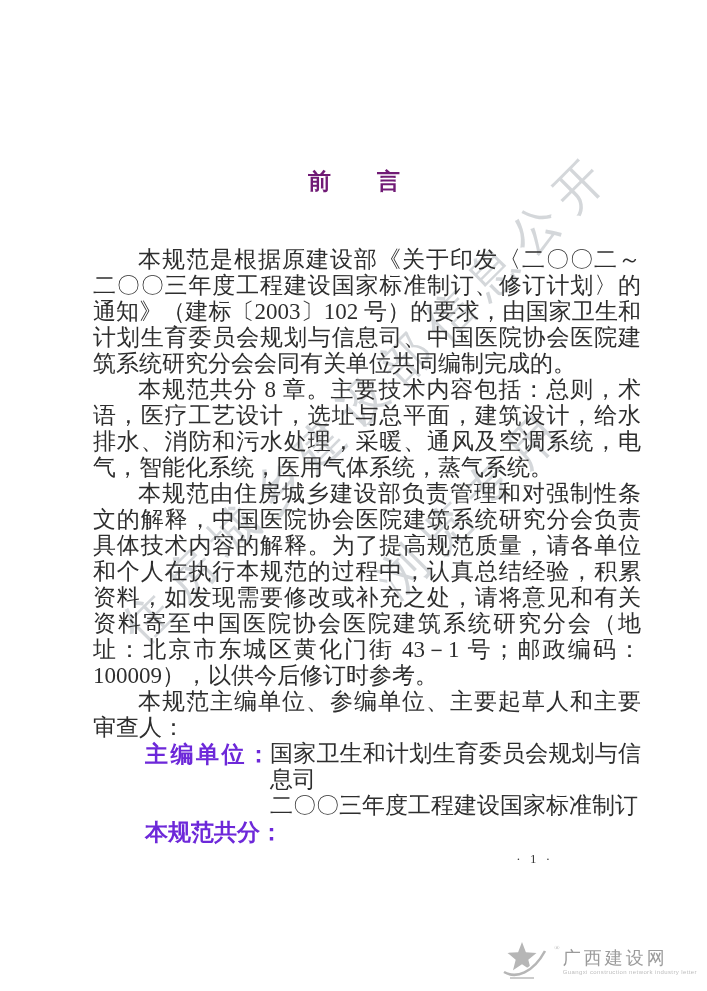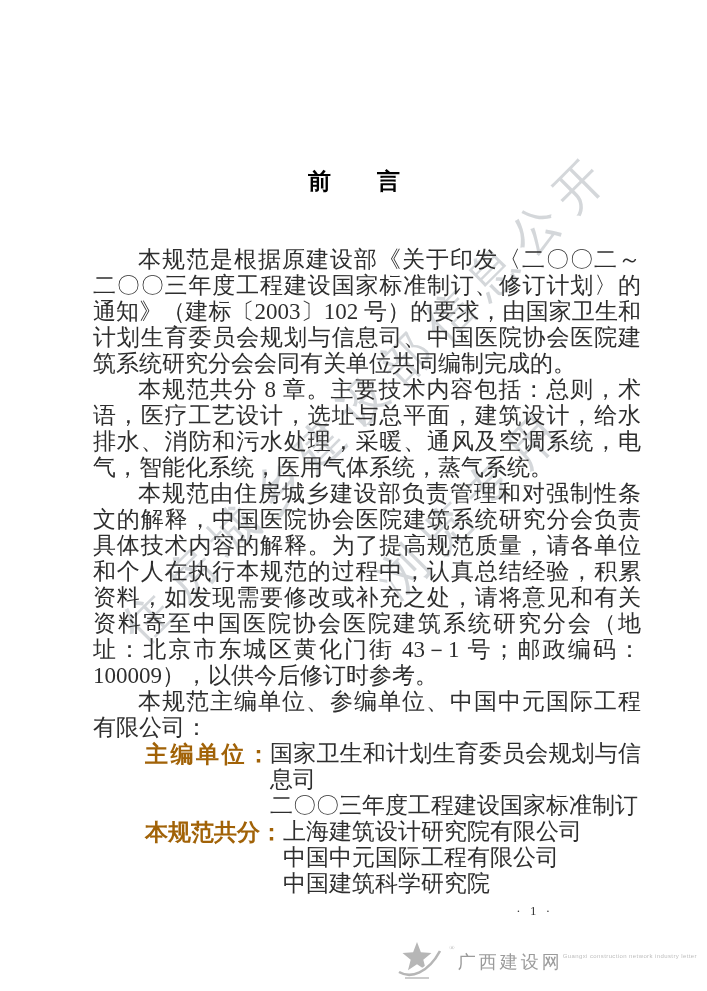--- a/index.html
+++ b/index.html
@@ -41,37 +41,37 @@
 
   .title {
     margin:0 0 54px 0;
     position:relative;
     left:-13px;
     text-align:center;
     font-family:"Liberation Sans","DejaVu Sans",sans-serif;
     font-weight:bold;
     font-size:23px;
     line-height:23px;
-    color:#000000;
+    color:#701a75;
   }
 
   .body-text {
     font-size:23px;
     line-height:26px;
     text-align:justify;
     text-justify:inter-ideograph;
   }
   .body-text p { margin:0; text-indent:45px; }
 
   .editor-section { display:flex; margin-left:52px; }
   .editor-label {
     flex:0 0 125px;
     font-family:"Liberation Sans","DejaVu Sans",sans-serif;
     font-weight:bold;
-    color:#a16207;
+    color:#6d28d9;
     text-align:justify;
     text-align-last:justify;
     white-space:nowrap;
   }
   .editor-units { flex:1; }
   .editor-units div { margin:0; }
 
   .page-number {
     margin-top:6px;
     text-align:right;
@@ -82,21 +82,21 @@
   }
 
   .footer-logo {
     position:absolute;
     right:10px; bottom:5px;
     display:flex;
     align-items:center;
     gap:5px;
     z-index:2;
   }
-  .logo-textcol { display:flex; flex-direction:row; }
+  .logo-textcol { display:flex; flex-direction:column; }
   .logo-name {
     font-size:18px;
     letter-spacing:3px;
     color:#9b9b9b;
     line-height:20px;
     font-family:"Liberation Serif","DejaVu Serif",serif;
   }
   .logo-tagline {
     font-size:6px;
     letter-spacing:0.4px;
@@ -123,37 +123,32 @@
   </div>
 
   <div class="content">
 
     <h1 class="title">前　　言</h1>
 
     <div class="body-text">
       <p>本规范是根据原建设部《关于印发〈二〇〇二～二〇〇三年度工程建设国家标准制订、修订计划〉的通知》（建标〔2003〕102 号）的要求，由国家卫生和计划生育委员会规划与信息司、中国医院协会医院建筑系统研究分会会同有关单位共同编制完成的。</p>
       <p>本规范共分 8 章。主要技术内容包括：总则，术语，医疗工艺设计，选址与总平面，建筑设计，给水排水、消防和污水处理，采暖、通风及空调系统，电气，智能化系统，医用气体系统，蒸气系统。</p>
       <p>本规范由住房城乡建设部负责管理和对强制性条文的解释，中国医院协会医院建筑系统研究分会负责具体技术内容的解释。为了提高规范质量，请各单位和个人在执行本规范的过程中，认真总结经验，积累资料，如发现需要修改或补充之处，请将意见和有关资料寄至中国医院协会医院建筑系统研究分会（地址：北京市东城区黄化门街 43－1 号；邮政编码：100009），以供今后修订时参考。</p>
-      <p>本规范主编单位、参编单位、中国中元国际工程有限公司：</p>
+      <p>本规范主编单位、参编单位、主要起草人和主要审查人：</p>
 
       <div class="editor-section">
         <div class="editor-label">主编单位：</div>
         <div class="editor-units">
           <div>国家卫生和计划生育委员会规划与信息司</div>
           <div>二〇〇三年度工程建设国家标准制订</div>
         </div>
       </div>
 
       <div class="editor-section">
         <div class="editor-label">本规范共分：</div>
-        <div class="editor-units">
-          <div>上海建筑设计研究院有限公司</div>
-          <div>中国中元国际工程有限公司</div>
-          <div>中国建筑科学研究院</div>
-        </div>
       </div>
     </div>
 
     <div class="page-number">· 1 ·</div>
   </div>
 
   <div class="footer-logo">
     <span>
       <svg width="48" height="44" viewBox="0 0 48 44" aria-hidden="true">
         <path d="M21 4 L24.9 14.2 L35.5 14.9 L27.3 21.8 L30 32.2 L21 26.3 L12 32.2 L14.7 21.8 L6.5 14.9 L17.1 14.2 Z" fill="#b6b6b6"></path>

